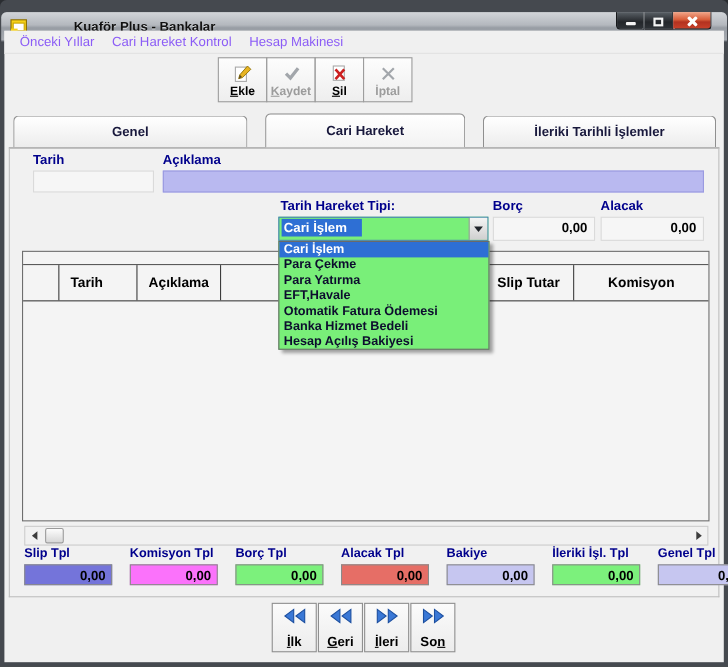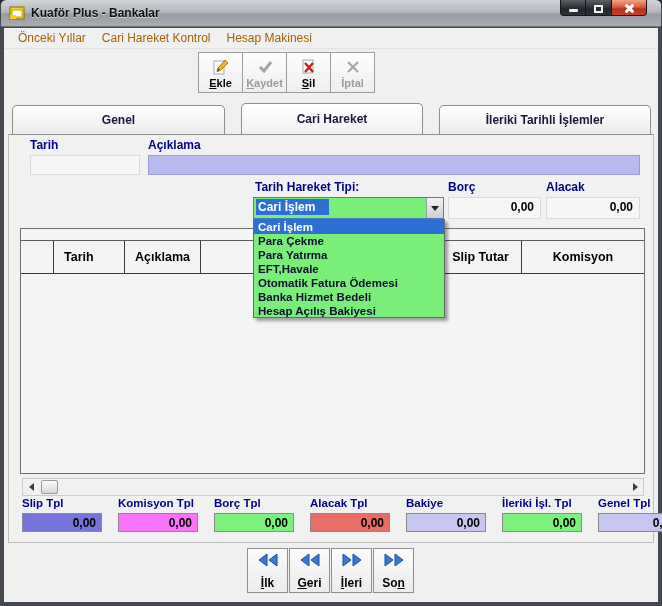--- a/index.html
+++ b/index.html
@@ -1,41 +1,41 @@
 <!DOCTYPE html>
 <html><head>
 <meta charset="utf-8">
 <style>
   * { margin:0; padding:0; box-sizing:border-box; font-family:"Liberation Sans", sans-serif; }
   html,body { width:662px; height:606px; background:#2a2d31; }
   .window { position:relative; width:662px; height:606px; background:#45494f; border-radius:6px 6px 0 0; overflow:hidden; }
 
   
-  .titlebar { position:absolute; top:0; left:1px; right:1px; height:27px;
+  .titlebar { position:absolute; top:11px; left:1px; right:1px; height:27px;
     background:linear-gradient(#d2d5d9 0%, #b4b8be 45%, #989da4 55%, #a8acb2 100%);
-    border-radius:5px 5px 0 0; border-bottom:1px solid #6d7177; display:flex; align-items:center; }
+    border-radius:5px 5px 0 0; border-bottom:1px solid #6d7177; display:flex; align-items:center;gap:36px; }
   .app-icon { width:16px; height:14px; margin:0 6px 0 8px; }
   .title-text { font-size:12px; color:#101010; font-weight:bold; text-shadow:0 1px 0 rgba(255,255,255,.6); }
   .caption-btns { position:absolute; top:0; right:14px; display:flex; }
   .cap-btn { height:16px; border:1px solid #16181b; border-top:none; display:flex; align-items:center; justify-content:center; }
   .cap-min { width:26px; border-radius:0 0 0 4px; background:linear-gradient(#5a6066,#23262a 60%,#2e3237); }
   .cap-max { width:25px; background:linear-gradient(#5a6066,#23262a 60%,#2e3237); border-left:none; border-right:none; }
   .cap-close { width:36px; border-radius:0 0 4px 0; background:linear-gradient(#f2a588,#d95f3b 45%,#b33220 60%,#c8402a); }
   .glyph-min { width:9px; height:3px; background:#f4f4f4; margin-top:6px; border-radius:1px; }
   .glyph-max { width:9px; height:8px; border:2px solid #f4f4f4; margin-top:2px; }
   .glyph-x { position:relative; width:11px; height:11px; margin-top:1px; }
   .glyph-x::before, .glyph-x::after { content:""; position:absolute; left:4px; top:0; width:3px; height:11px; background:#fff; border-radius:1px; }
   .glyph-x::before { transform:rotate(45deg); } .glyph-x::after { transform:rotate(-45deg); }
 
   
   .client { position:absolute; top:28px; left:4px; right:4px; bottom:4px; background:#f0f0f0; }
 
   .menubar { position:absolute; top:0; left:0; right:0; height:21px; background:#f0f0f0;
     display:flex; align-items:center; padding-left:6px; border-bottom:1px solid #e2e2e2; }
-  .menu-item { font-size:12px; color:#a16207; padding:2px 8px; cursor:default;text-align:right; }
+  .menu-item { font-size:12px; color:#8b5cf6; padding:2px 8px; cursor:default;text-align:right; }
 
   
   .toolbar { position:absolute; left:194px; top:24px; display:flex; }
   .tb-btn { width:45px; height:41px; background:linear-gradient(#fdfdfd,#eeeeee); border:1px solid #9d9d9d;
     display:flex; flex-direction:column; align-items:center; justify-content:flex-end; padding-bottom:2px; margin-right:-1px; }
   .tb-btn .ico { height:20px; display:flex; align-items:center; }
   .tb-label { font-size:11px; font-weight:bold; color:#000; line-height:13px; }
   .tb-btn.disabled .tb-label { color:#9c9c9c; }
   .hk { text-decoration:underline; }
 

